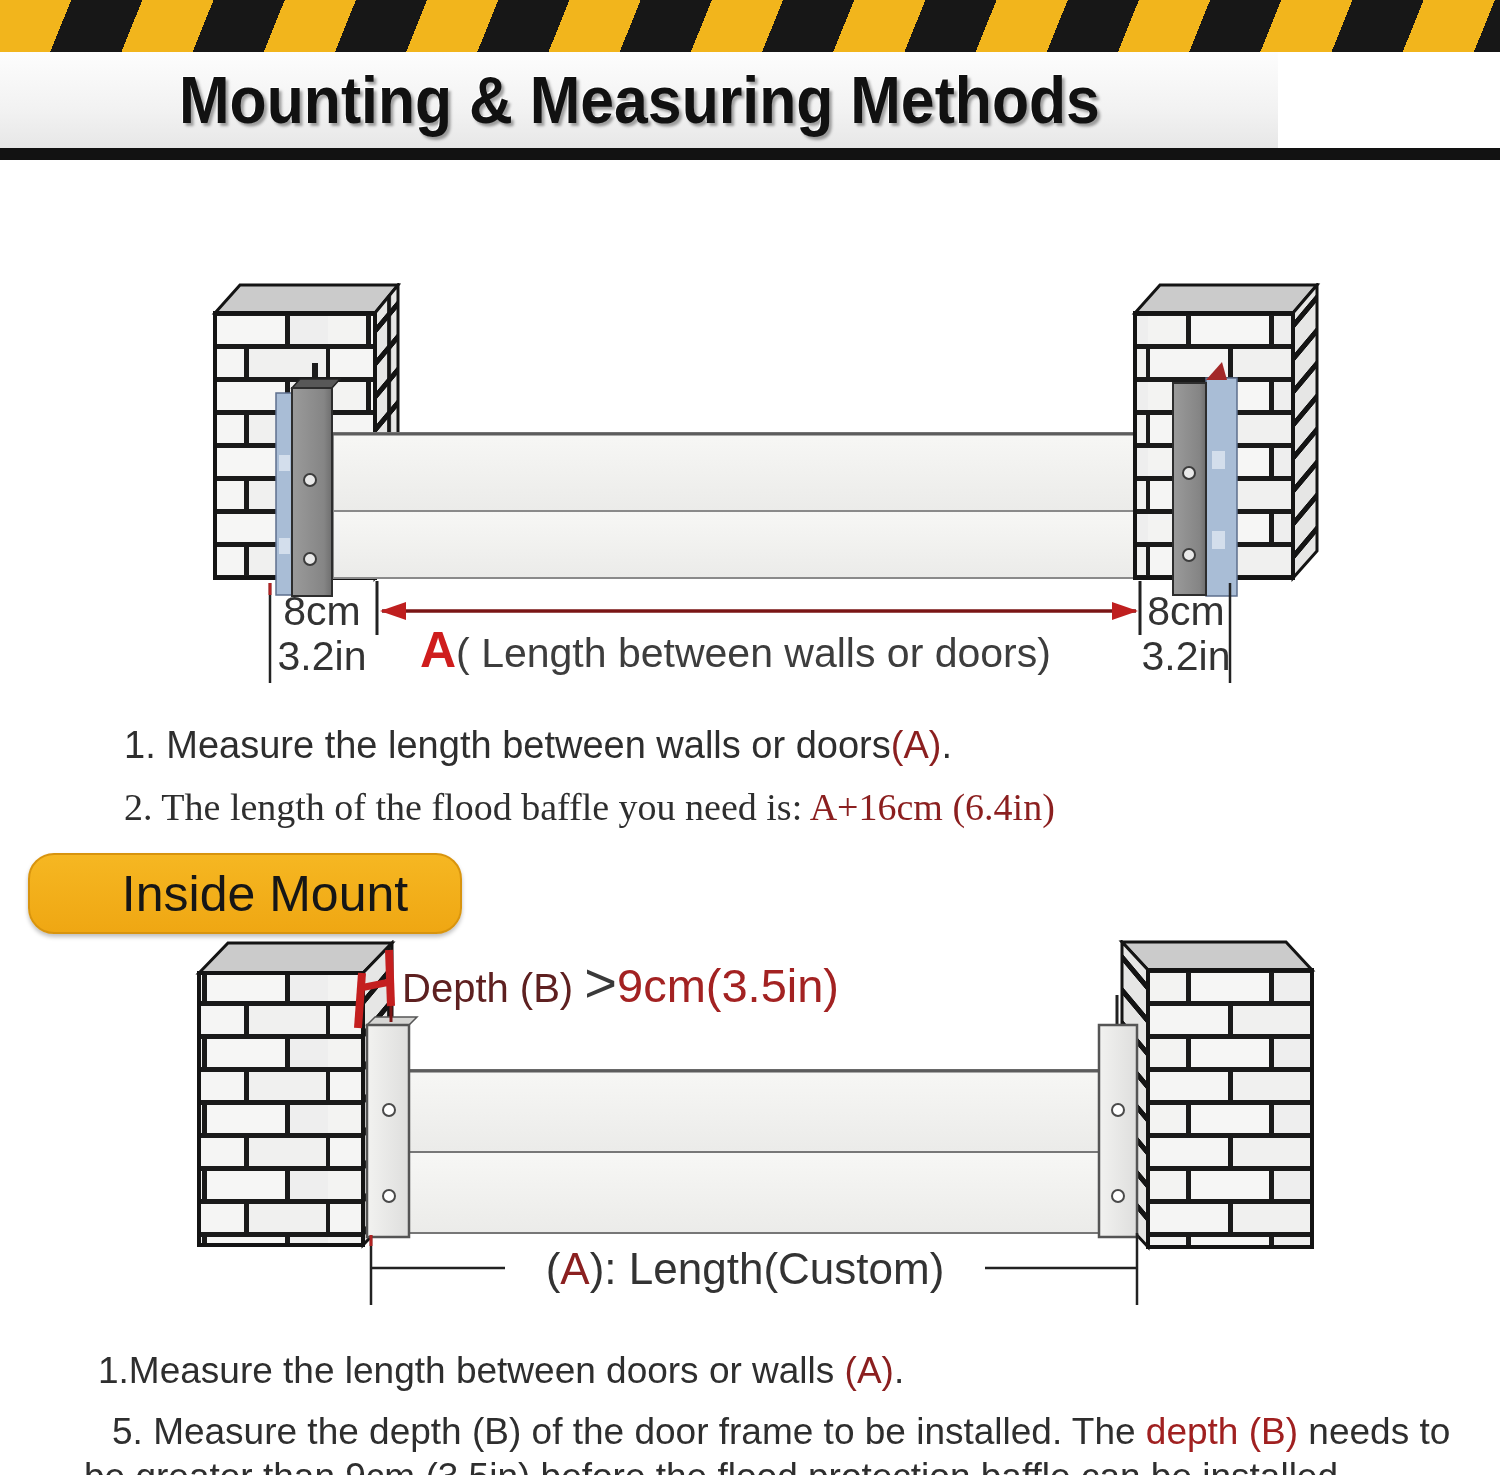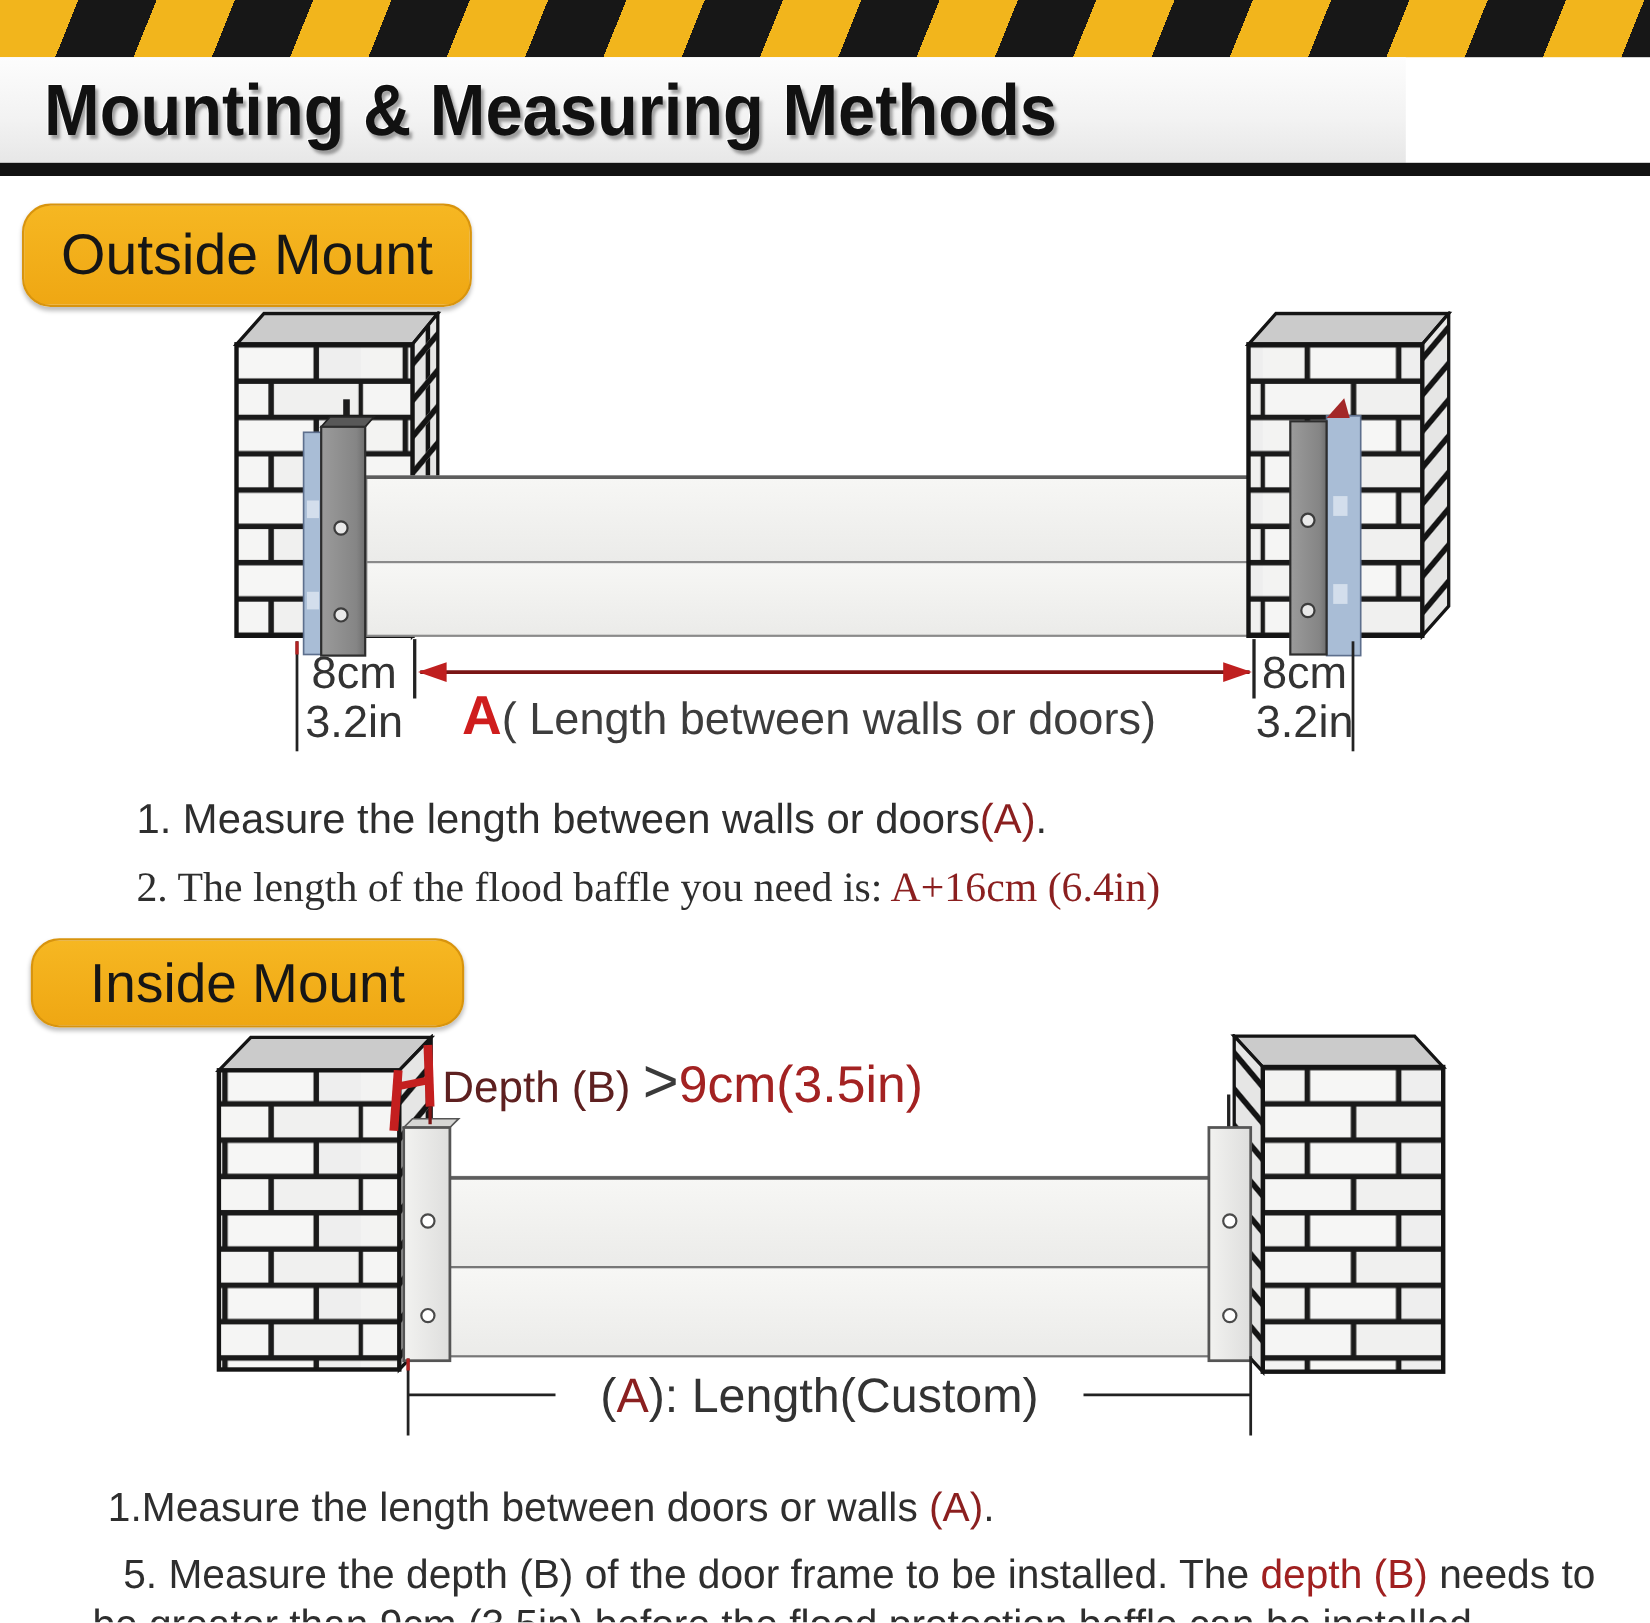--- a/index.html
+++ b/index.html
@@ -4,34 +4,34 @@
 <style>
   html,body{margin:0;padding:0;background:#fff;}
   #stage{position:relative;width:1500px;height:1475px;background:#fff;overflow:hidden;
          font-family:"Liberation Sans", sans-serif;}
 
   
   .tape{position:absolute;left:0;top:0;width:1500px;height:52px;
         background:repeating-linear-gradient(112deg,#f2b51c 0 66px,#171717 66px 132px);}
   .title-band{position:absolute;left:0;top:52px;width:1278px;height:96px;
         background:linear-gradient(180deg,#fdfdfd 0%,#f2f2f2 60%,#e7e7e7 100%);
-        display:flex;align-items:center;}
+        display:flex;align-items:center;justify-content:center;}
   .title-band h1{margin:0;font-size:66px;font-weight:bold;color:#111;
         transform:scaleX(.92);letter-spacing:0px;white-space:nowrap;
         text-shadow:-1px -1px 0 #ffffff, 3px 3px 3px rgba(0,0,0,.35);}
   .black-bar{position:absolute;left:0;top:148px;width:1500px;height:12px;background:#121212;}
 
   
   .badge{position:absolute;border-radius:26px;display:flex;align-items:center;justify-content:center;
         background:linear-gradient(180deg,#f6b722 0%,#efa713 100%);
         border:2px solid #d8940e;box-shadow:0 3px 4px rgba(0,0,0,.25);}
   .badge span{color:#161616;white-space:nowrap;}
   .badge.outside{left:20px;top:185px;width:405px;height:90px;}
   .badge.outside span{font-size:52px;}
-  .badge.inside{left:28px;top:853px;width:390px;height:77px;}
+  .badge.inside{left:28px;top:853px;width:390px;height:77px;padding-left:40px;}
   .badge.inside span{font-size:50px;}
 
   
   .diag{position:absolute;left:0;}
   svg text{font-family:"Liberation Sans", sans-serif;}
 
   
   .steps{position:absolute;color:#2e2e2e;}
   .steps p{margin:12px;}
   .steps.outside-steps{left:112px;top:712px;width:1340px;font-size:38px;}
@@ -46,23 +46,20 @@
 <body>
 
 <div id="stage">
 
   <div class="tape"></div>
   <div class="title-band">
     <h1>Mounting &amp; Measuring Methods</h1>
   </div>
   <div class="black-bar"></div>
 
-  <div class="badge outside">
-    <span>Outside Mount</span>
-  </div>
 
   <svg class="diag" style="top:283px" width="1500" height="420" viewBox="0 0 1500 420">
     <defs>
       <pattern id="brickA" width="164" height="66" patternUnits="userSpaceOnUse">
         <rect width="164" height="66" fill="#1a1a1a"></rect>
         <rect x="2" y="0" width="78" height="28" fill="#f5f5f4"></rect>
         <rect x="85" y="0" width="77" height="28" fill="#f0f0ef"></rect>
         <rect x="0" y="33" width="38" height="28" fill="#f3f3f2"></rect>
         <rect x="43" y="33" width="78" height="28" fill="#f6f6f5"></rect>
         <rect x="126" y="33" width="38" height="28" fill="#eeeeee"></rect>

